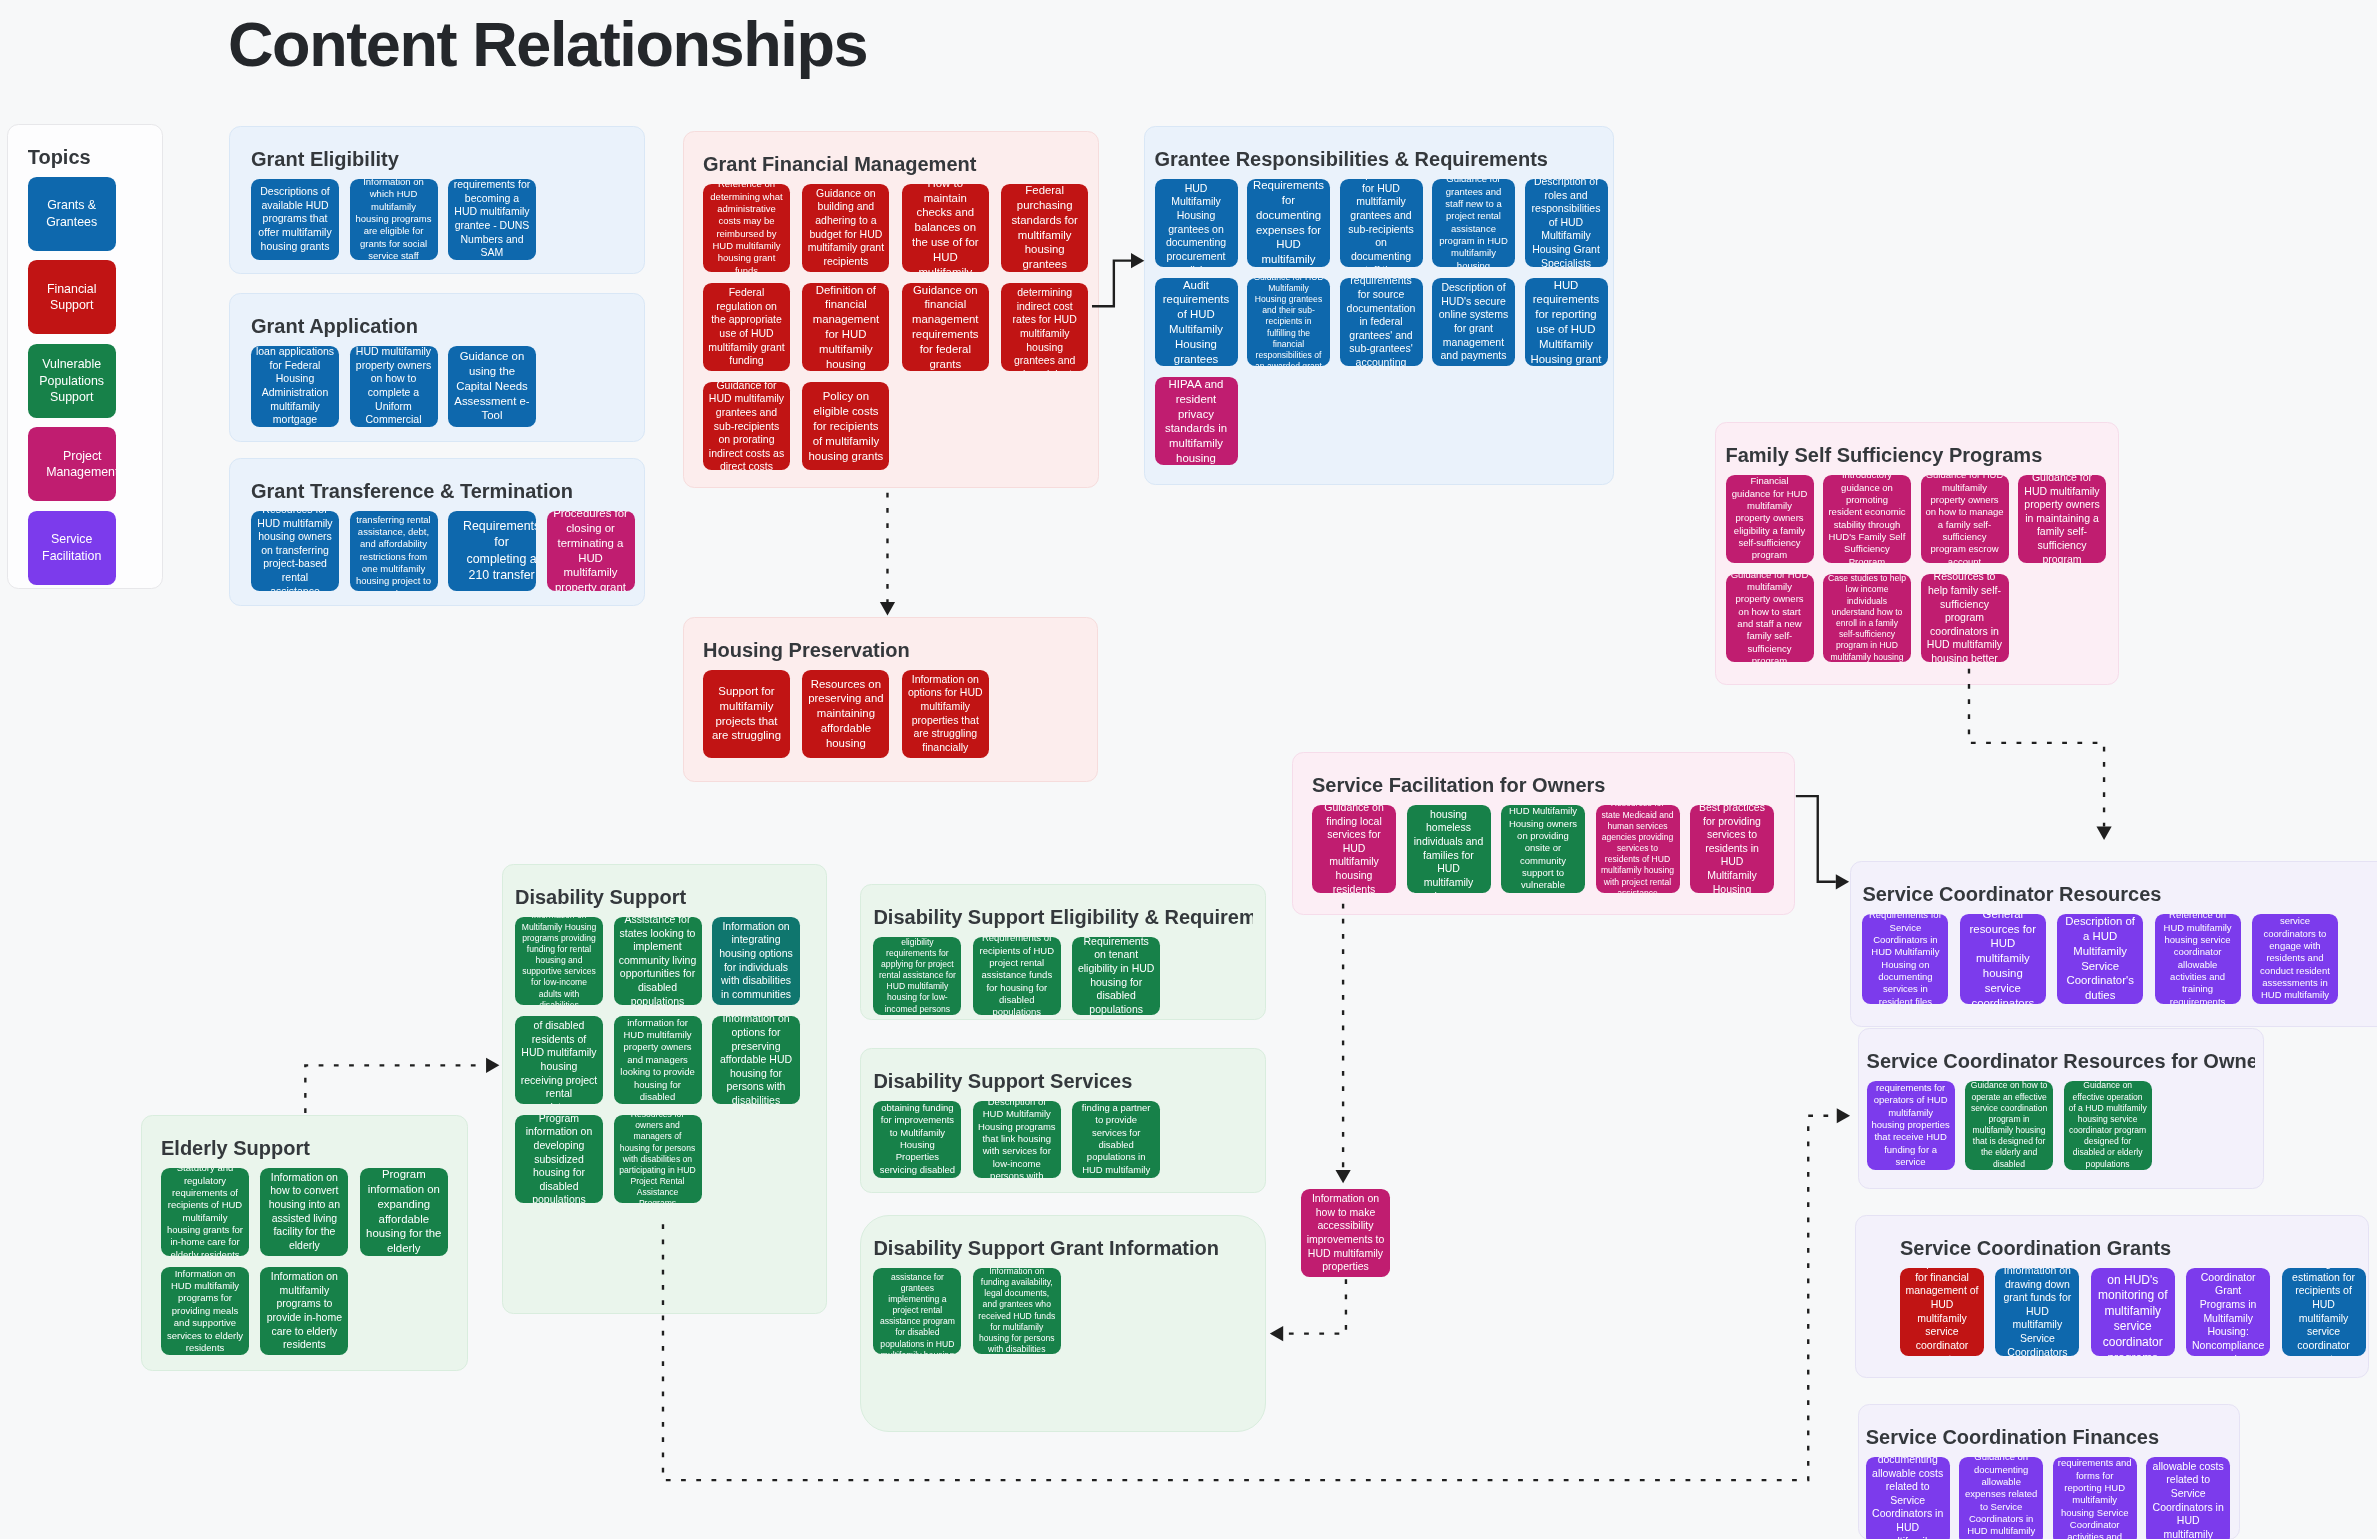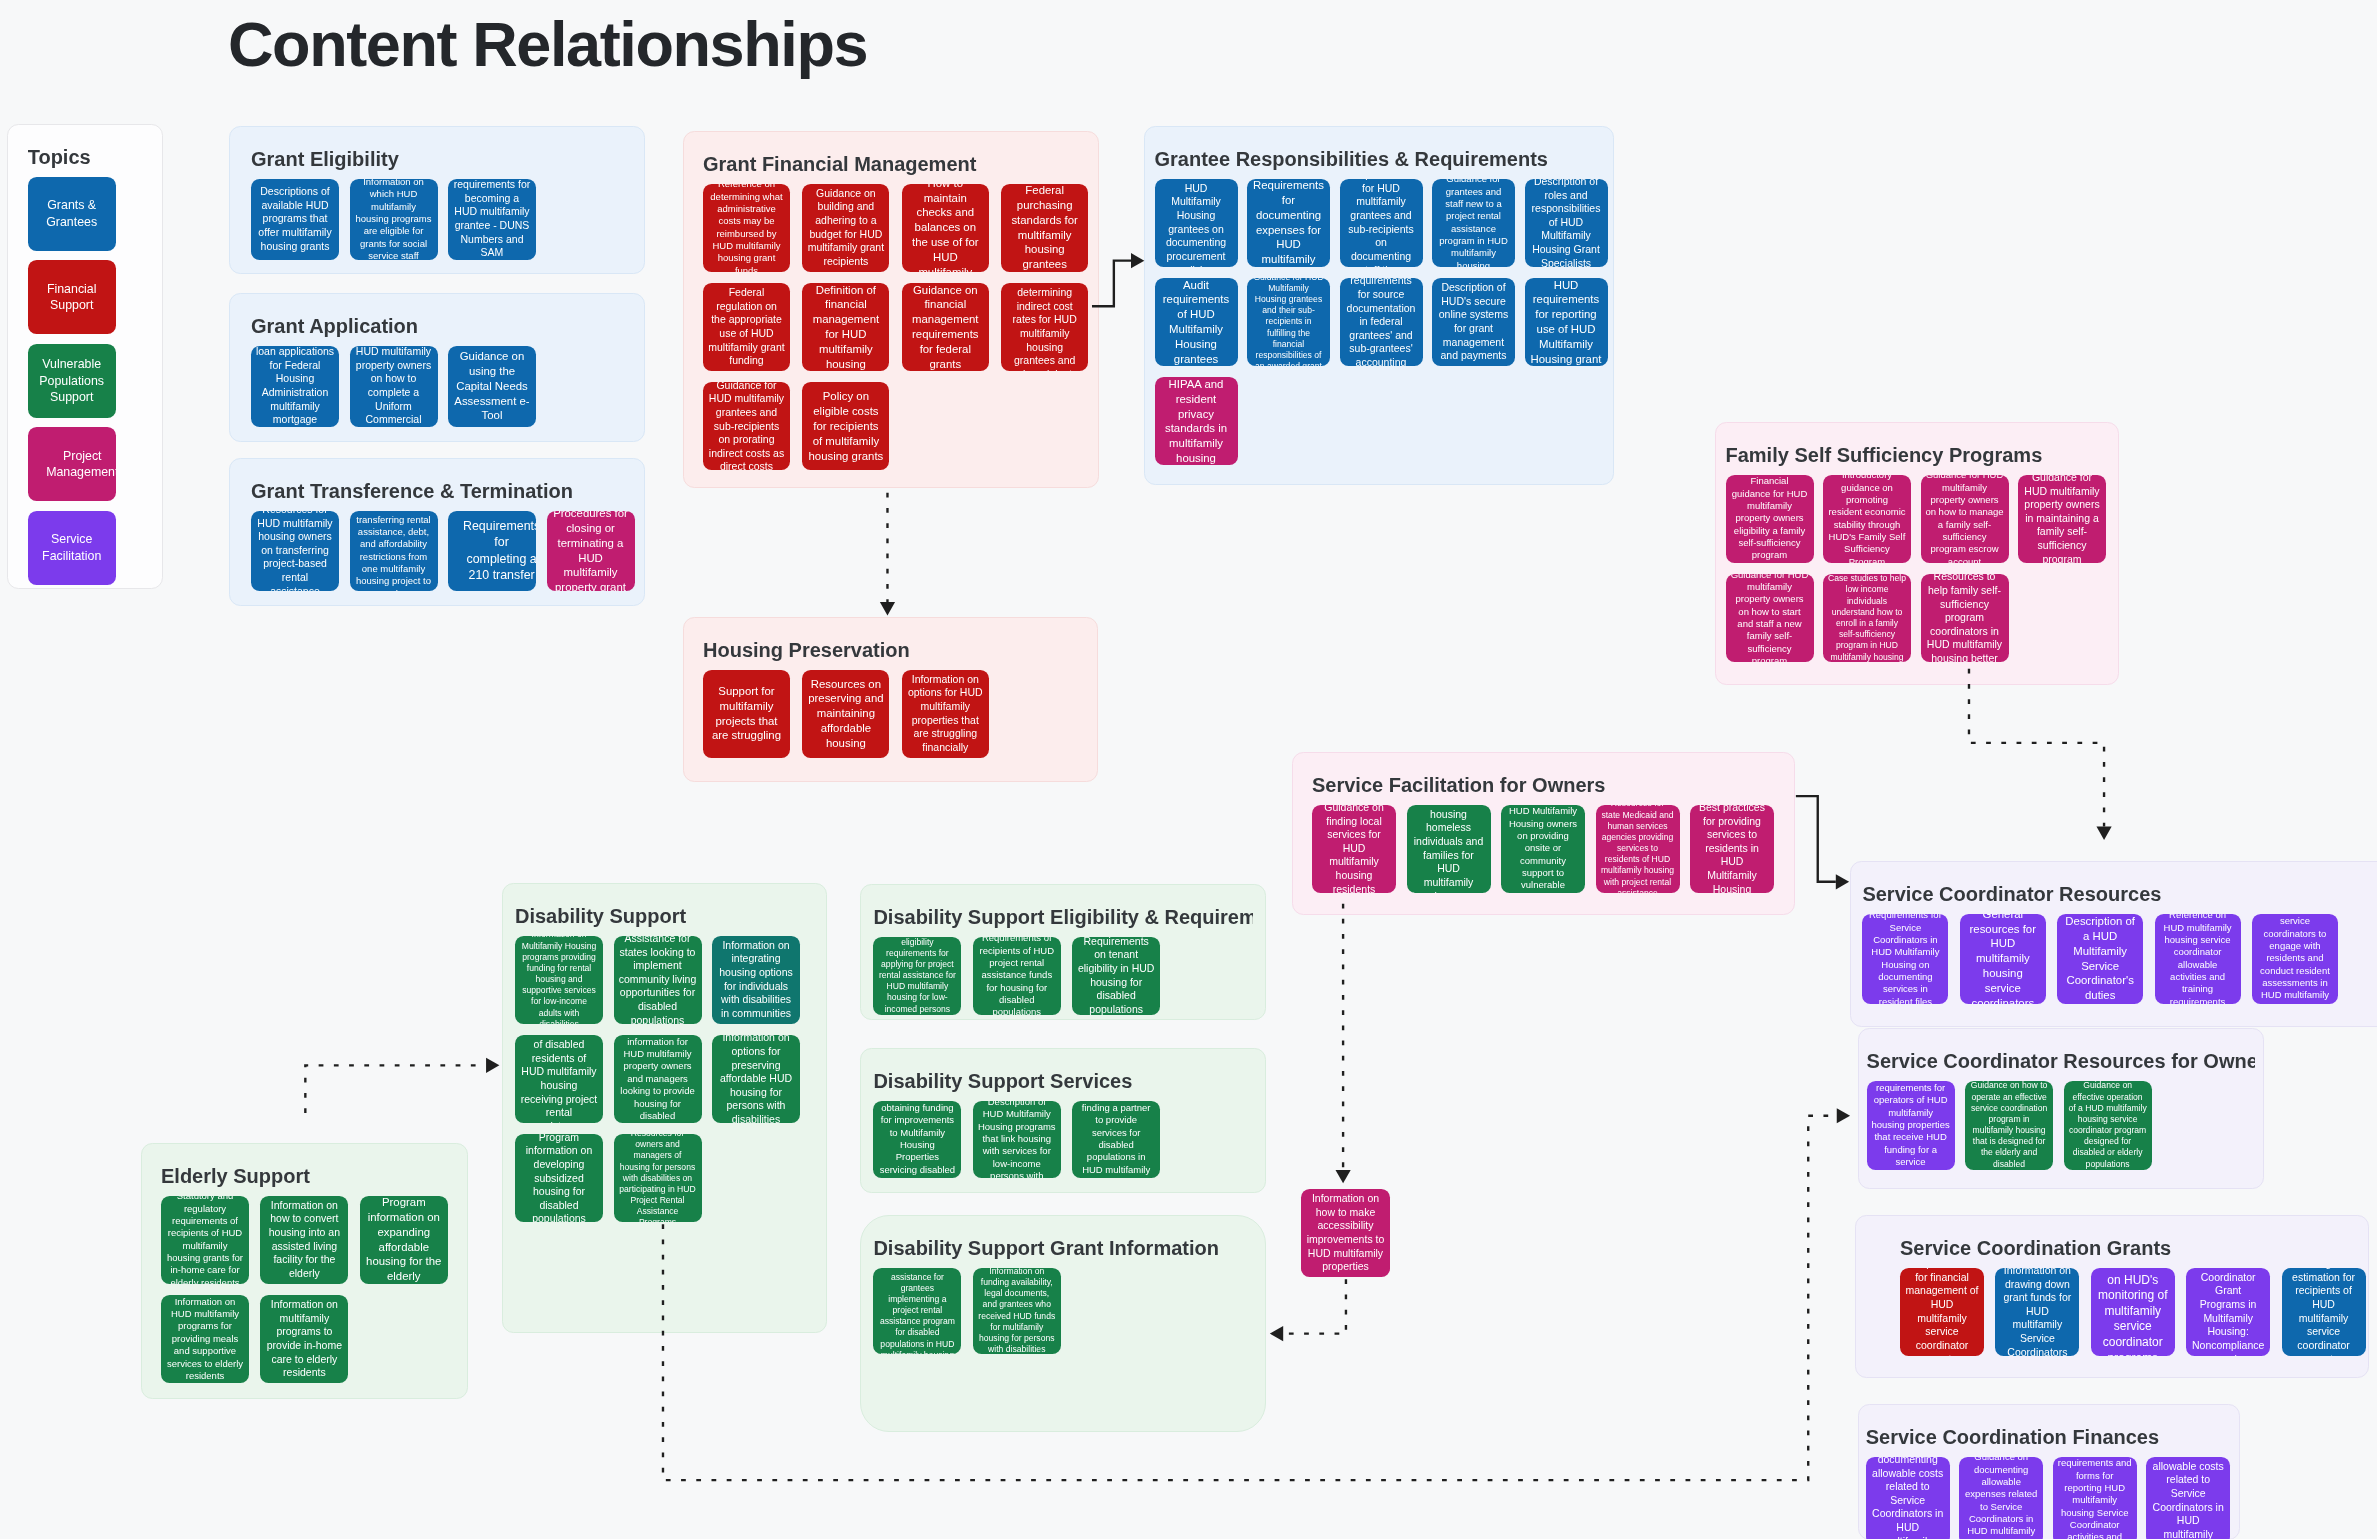--- a/index.html
+++ b/index.html
@@ -38,25 +38,25 @@
   #p-topics .cards{gap:9.5px;}
   #p-ge     {left:229px; top:126px; width:416px;height:148px;--cols:3;--cw:88px;--pad:21px;--ch:81px;}
   #p-ga     {left:229px; top:293px; width:416px;height:149px;--cols:3;--cw:88px;--pad:21px;--ch:81px;}
   #p-gtt    {left:229px; top:458px; width:416px;height:148px;--cols:4;--cw:88px;--pad:21px;--ch:80px;}
   #p-gfm    {left:683px; top:131px; width:416px;height:357px;--cols:4;--cw:87px;--gap:12.4px;--pad:19px;--ch:88px;}
   #p-grantee{left:1144px;top:126px; width:470px;height:359px;--cols:5;--cw:83px;--gap:9.5px;--pad:9.5px;--ch:88px;}
   #p-hp     {left:683px; top:617px; width:415px;height:165px;--cols:3;--cw:87px;--gap:12.4px;--pad:19px;--ch:88px;}
   #p-fss    {left:1715px;top:422px; width:404px;height:263px;--cols:4;--cw:88px;--gap:9.5px;--pad:9.5px;--ch:88px;}
   #p-sfo    {left:1292px;top:752px; width:503px;height:163px;--cols:5;--cw:84px;--pad:19px;--ch:88px;}
   #p-scr    {left:1850px;top:861px; width:606px;height:166px;--cols:5;--cw:86px;--gap:11.4px;--pad:11.4px;--ch:90px;}
-  #p-ds     {left:502px; top:883px; width:325px;height:450px;padding-left:12px;--cols:3;--cw:88px;--pad:16px;--ch:88px;}
+  #p-ds     {left:502px; top:864px; width:325px;height:450px;padding-left:12px;--cols:3;--cw:88px;--pad:16px;--ch:88px;}
   #p-dse    {left:860px; top:884px; width:406px;height:136px;--cols:3;--cw:88px;--gap:11.4px;--pad:12.4px;--ch:78px;}
   #p-dss    {left:860px; top:1048px;width:406px;height:145px;--cols:3;--cw:88px;--gap:11.4px;--pad:12.4px;--ch:77px;}
   #p-dsgi   {left:860px; top:1215px;width:406px;height:217px;border-radius:29px;--cols:3;--cw:88px;--gap:11.4px;--pad:12.4px;--ch:86px;}
-  #p-es     {left:141px; top:1115px;width:327px;height:256px;margin-top:28px;--cols:3;--cw:88px;--gap:11.4px;--pad:19px;--ch:88px;}
+  #p-es     {left:141px; top:1115px;width:327px;height:256px;--cols:3;--cw:88px;--gap:11.4px;--pad:19px;--ch:88px;}
   #p-scro   {left:1858px;top:1028px;width:406px;height:161px;--cols:3;--cw:88px;--pad:7.6px;--ch:89px;}
   #p-scg    {left:1855px;top:1215px;width:514px;height:163px;--cols:5;--cw:84px;--gap:11.4px;--pad:9.5px;--ch:88px;}
   #p-scf    {left:1858px;top:1404px;width:382px;height:136px;--cols:4;--cw:84px;--gap:9.5px;--pad:6.7px;--ch:88px;}
 </style>
 </head>
 <body>
 
 <h1 id="main-title">Content Relationships</h1>
 
 <section class="panel" id="p-topics" style="background: rgb(253, 253, 254); border-color: rgb(231, 231, 234);">

